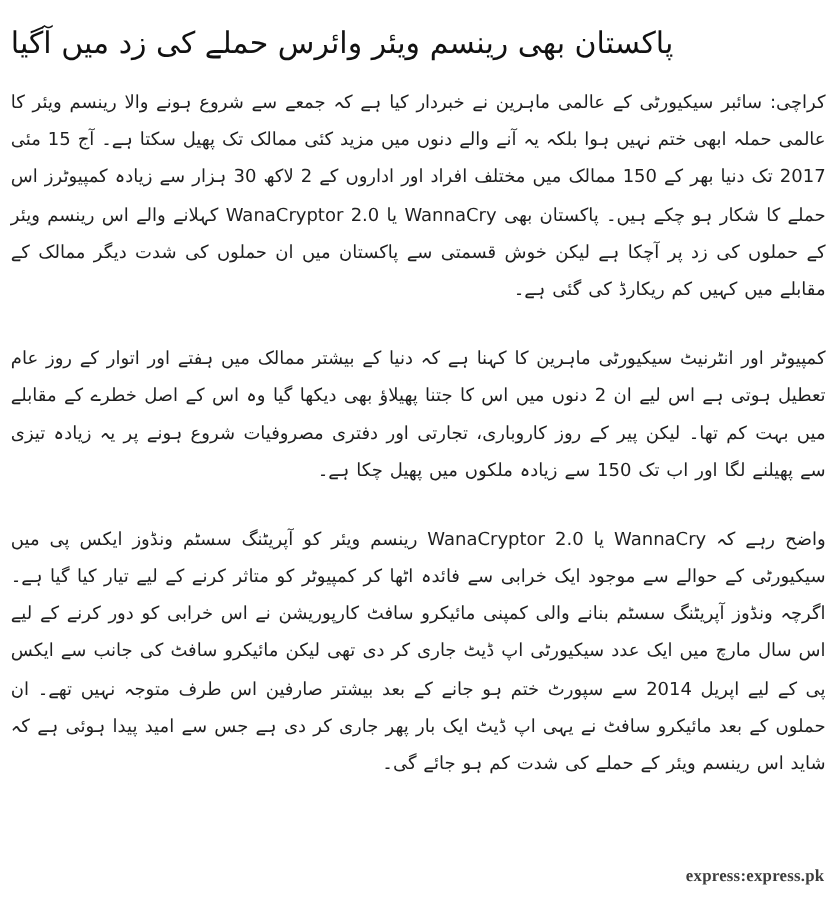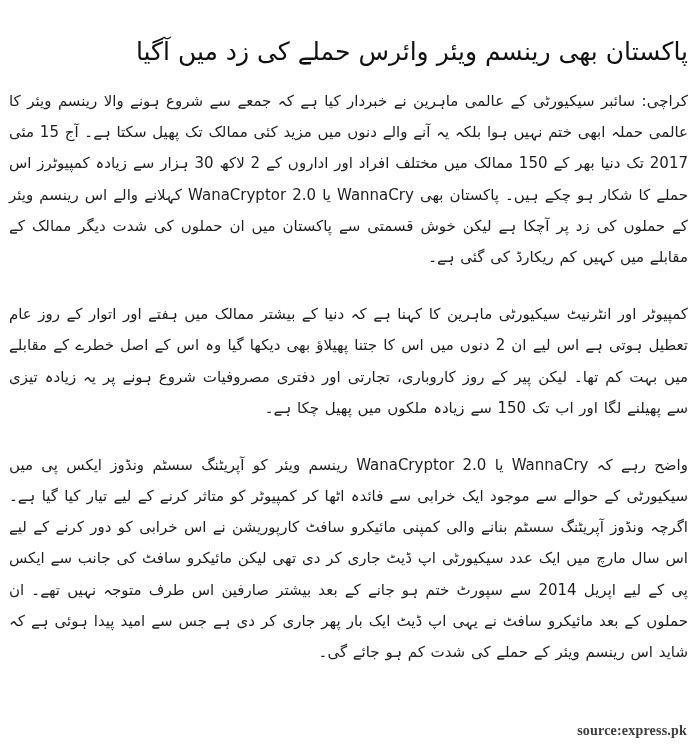--- a/index.html
+++ b/index.html
@@ -18,22 +18,22 @@
   }
   .article {
     direction: rtl;
     unicode-bidi: embed;
     padding: 16px 9px 0 9px;
     color: #1f1f1f;
   }
   .article-title {
     font-size: 25px;
     font-weight: 500;
-    text-align: right;
-    margin: 16px 0 14px 0;
+    text-align: left;
+    margin: 0 0 14px 0;
     line-height: 1.6;
     color: #111111;
   }
   .article-paragraph {
     font-size: 15px;
     line-height: 2.08;
     text-align: justify;
     text-align-last: right;
     margin: 0 0 26px 0;
     color: #1f1f1f;
@@ -58,14 +58,14 @@
   <div class="article">
     <h1 class="article-title">پاکستان بھی رینسم ویئر وائرس حملے کی زد میں آگیا</h1>
 
     <p class="article-paragraph">کراچی: سائبر سیکیورٹی کے عالمی ماہرین نے خبردار کیا ہے کہ جمعے سے شروع ہونے والا رینسم ویئر کا عالمی حملہ ابھی ختم نہیں ہوا بلکہ یہ آنے والے دنوں میں مزید کئی ممالک تک پھیل سکتا ہے۔ آج 15 مئی 2017 تک دنیا بھر کے 150 ممالک میں مختلف افراد اور اداروں کے 2 لاکھ 30 ہزار سے زیادہ کمپیوٹرز اس حملے کا شکار ہو چکے ہیں۔ پاکستان بھی WannaCry یا WanaCryptor 2.0 کہلانے والے اس رینسم ویئر کے حملوں کی زد پر آچکا ہے لیکن خوش قسمتی سے پاکستان میں ان حملوں کی شدت دیگر ممالک کے مقابلے میں کہیں کم ریکارڈ کی گئی ہے۔</p>
 
     <p class="article-paragraph">کمپیوٹر اور انٹرنیٹ سیکیورٹی ماہرین کا کہنا ہے کہ دنیا کے بیشتر ممالک میں ہفتے اور اتوار کے روز عام تعطیل ہوتی ہے اس لیے ان 2 دنوں میں اس کا جتنا پھیلاؤ بھی دیکھا گیا وہ اس کے اصل خطرے کے مقابلے میں بہت کم تھا۔ لیکن پیر کے روز کاروباری، تجارتی اور دفتری مصروفیات شروع ہونے پر یہ زیادہ تیزی سے پھیلنے لگا اور اب تک 150 سے زیادہ ملکوں میں پھیل چکا ہے۔</p>
 
     <p class="article-paragraph">واضح رہے کہ WannaCry یا WanaCryptor 2.0 رینسم ویئر کو آپریٹنگ سسٹم ونڈوز ایکس پی میں سیکیورٹی کے حوالے سے موجود ایک خرابی سے فائدہ اٹھا کر کمپیوٹر کو متاثر کرنے کے لیے تیار کیا گیا ہے۔ اگرچہ ونڈوز آپریٹنگ سسٹم بنانے والی کمپنی مائیکرو سافٹ کارپوریشن نے اس خرابی کو دور کرنے کے لیے اس سال مارچ میں ایک عدد سیکیورٹی اپ ڈیٹ جاری کر دی تھی لیکن مائیکرو سافٹ کی جانب سے ایکس پی کے لیے اپریل 2014 سے سپورٹ ختم ہو جانے کے بعد بیشتر صارفین اس طرف متوجہ نہیں تھے۔ ان حملوں کے بعد مائیکرو سافٹ نے یہی اپ ڈیٹ ایک بار پھر جاری کر دی ہے جس سے امید پیدا ہوئی ہے کہ شاید اس رینسم ویئر کے حملے کی شدت کم ہو جائے گی۔</p>
   </div>
 
-  <div class="source-line">source:express.pk</div>
+  <div class="source-line">express:express.pk</div>
 </div>
 
 </body></html>

